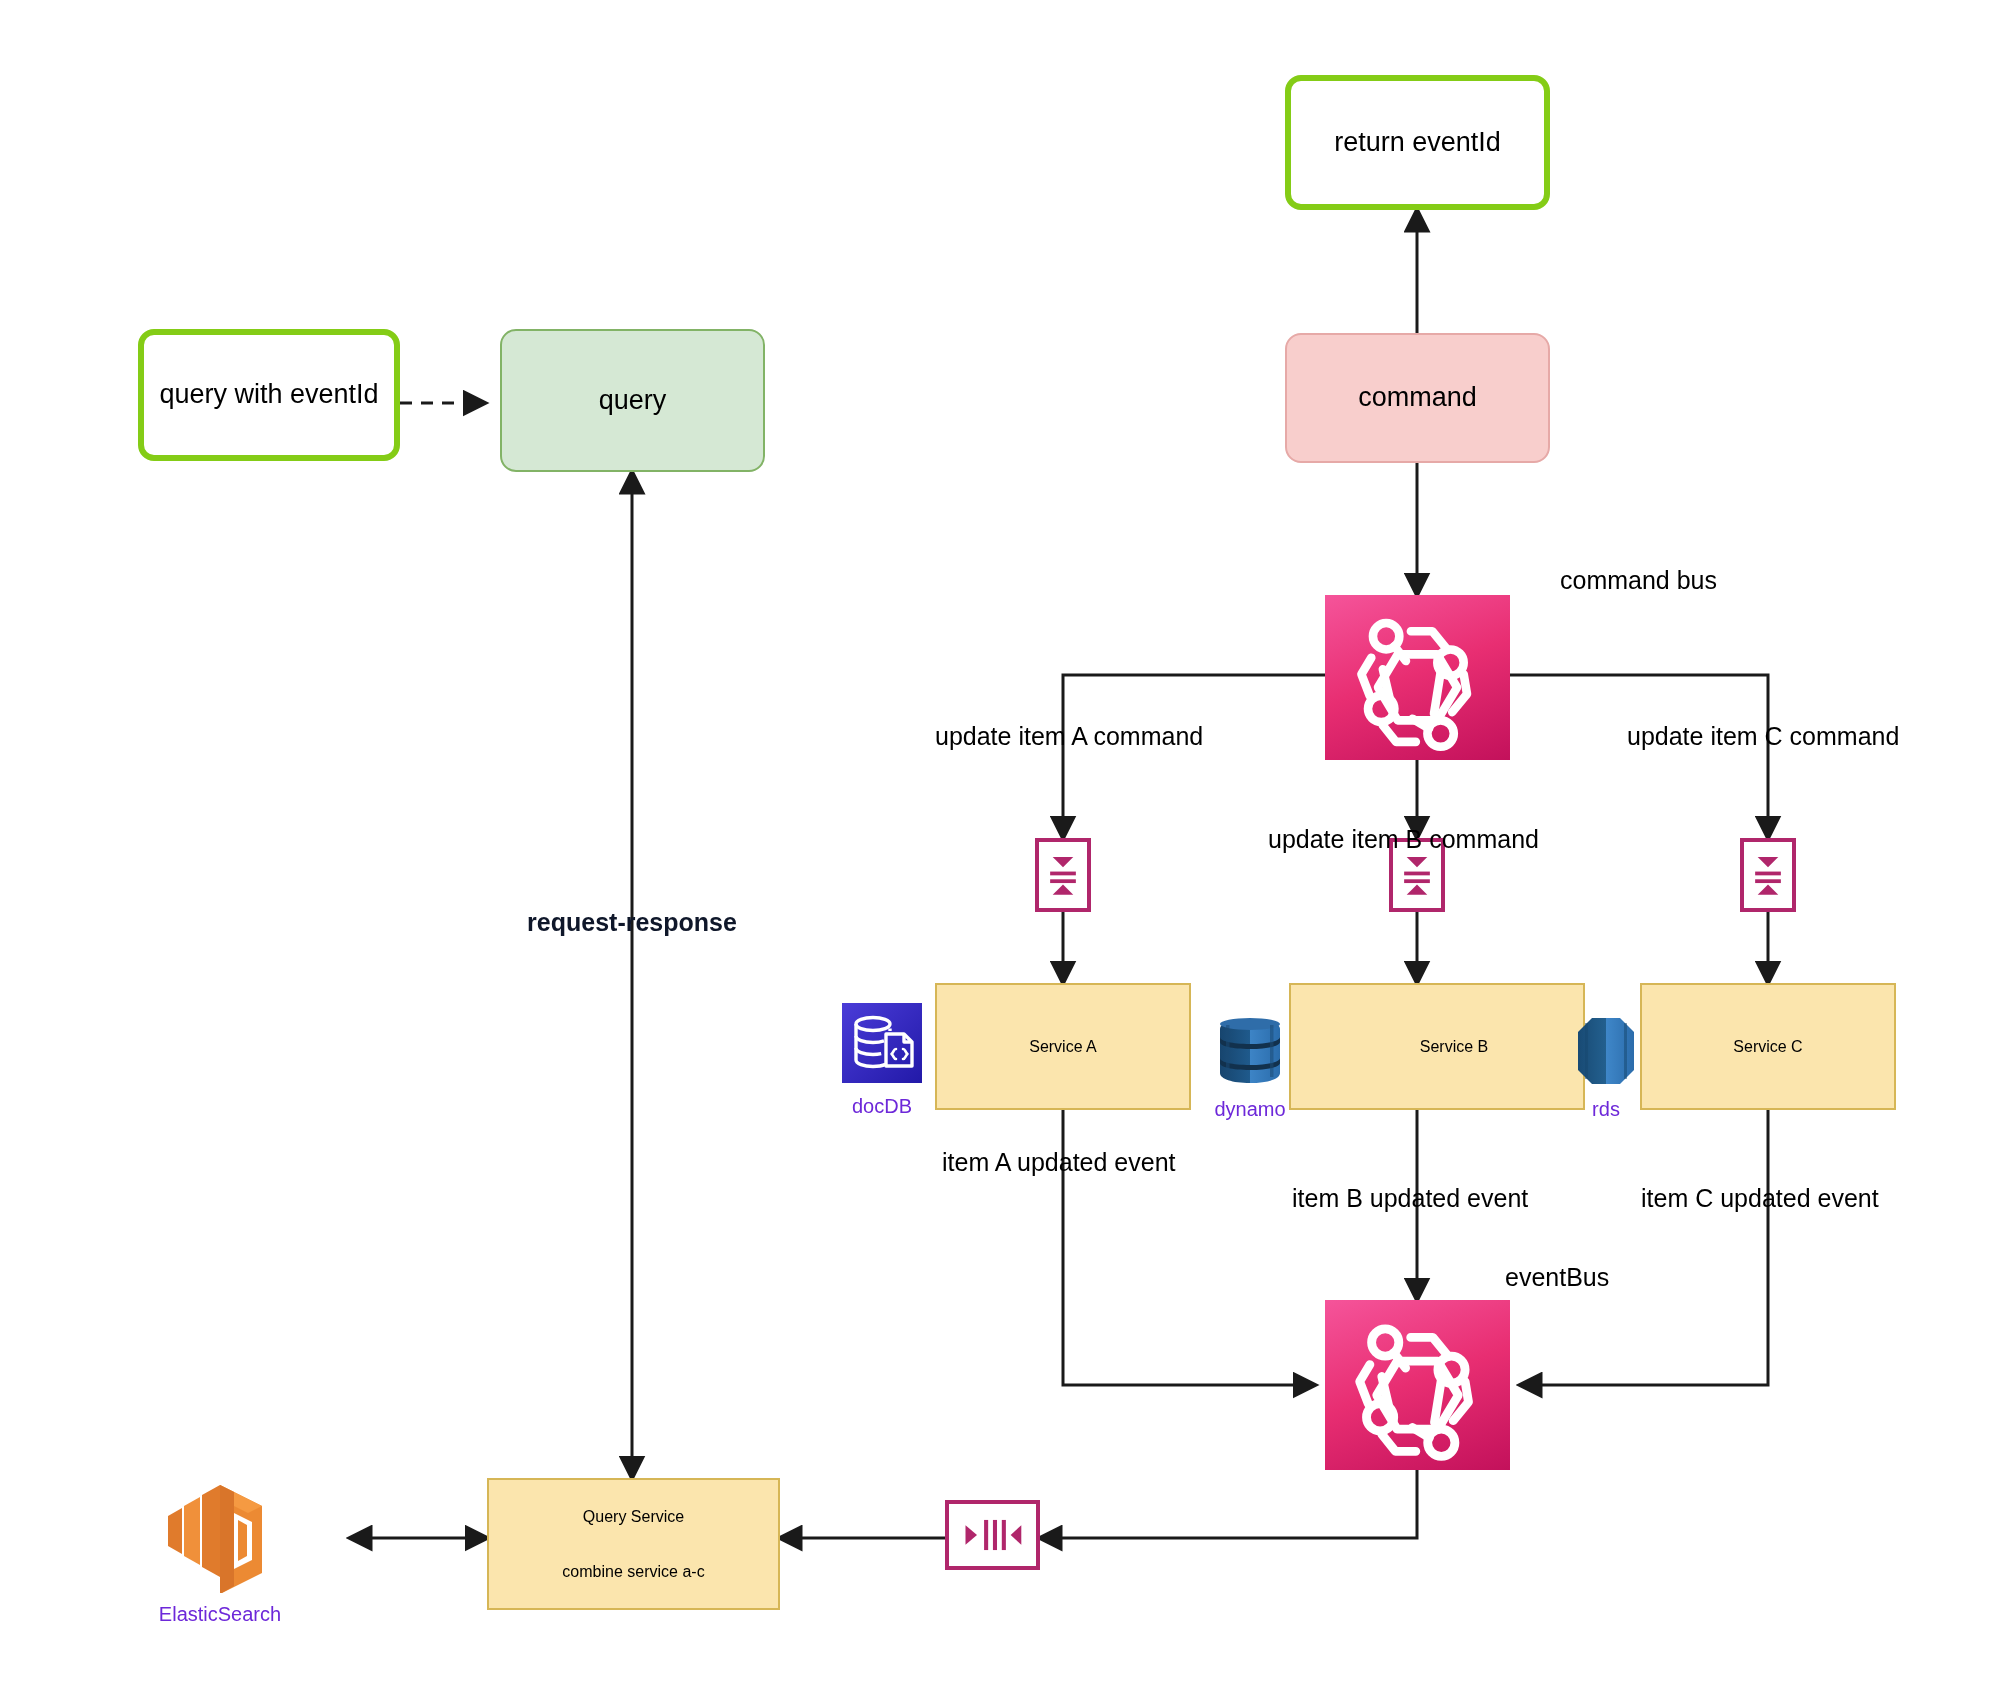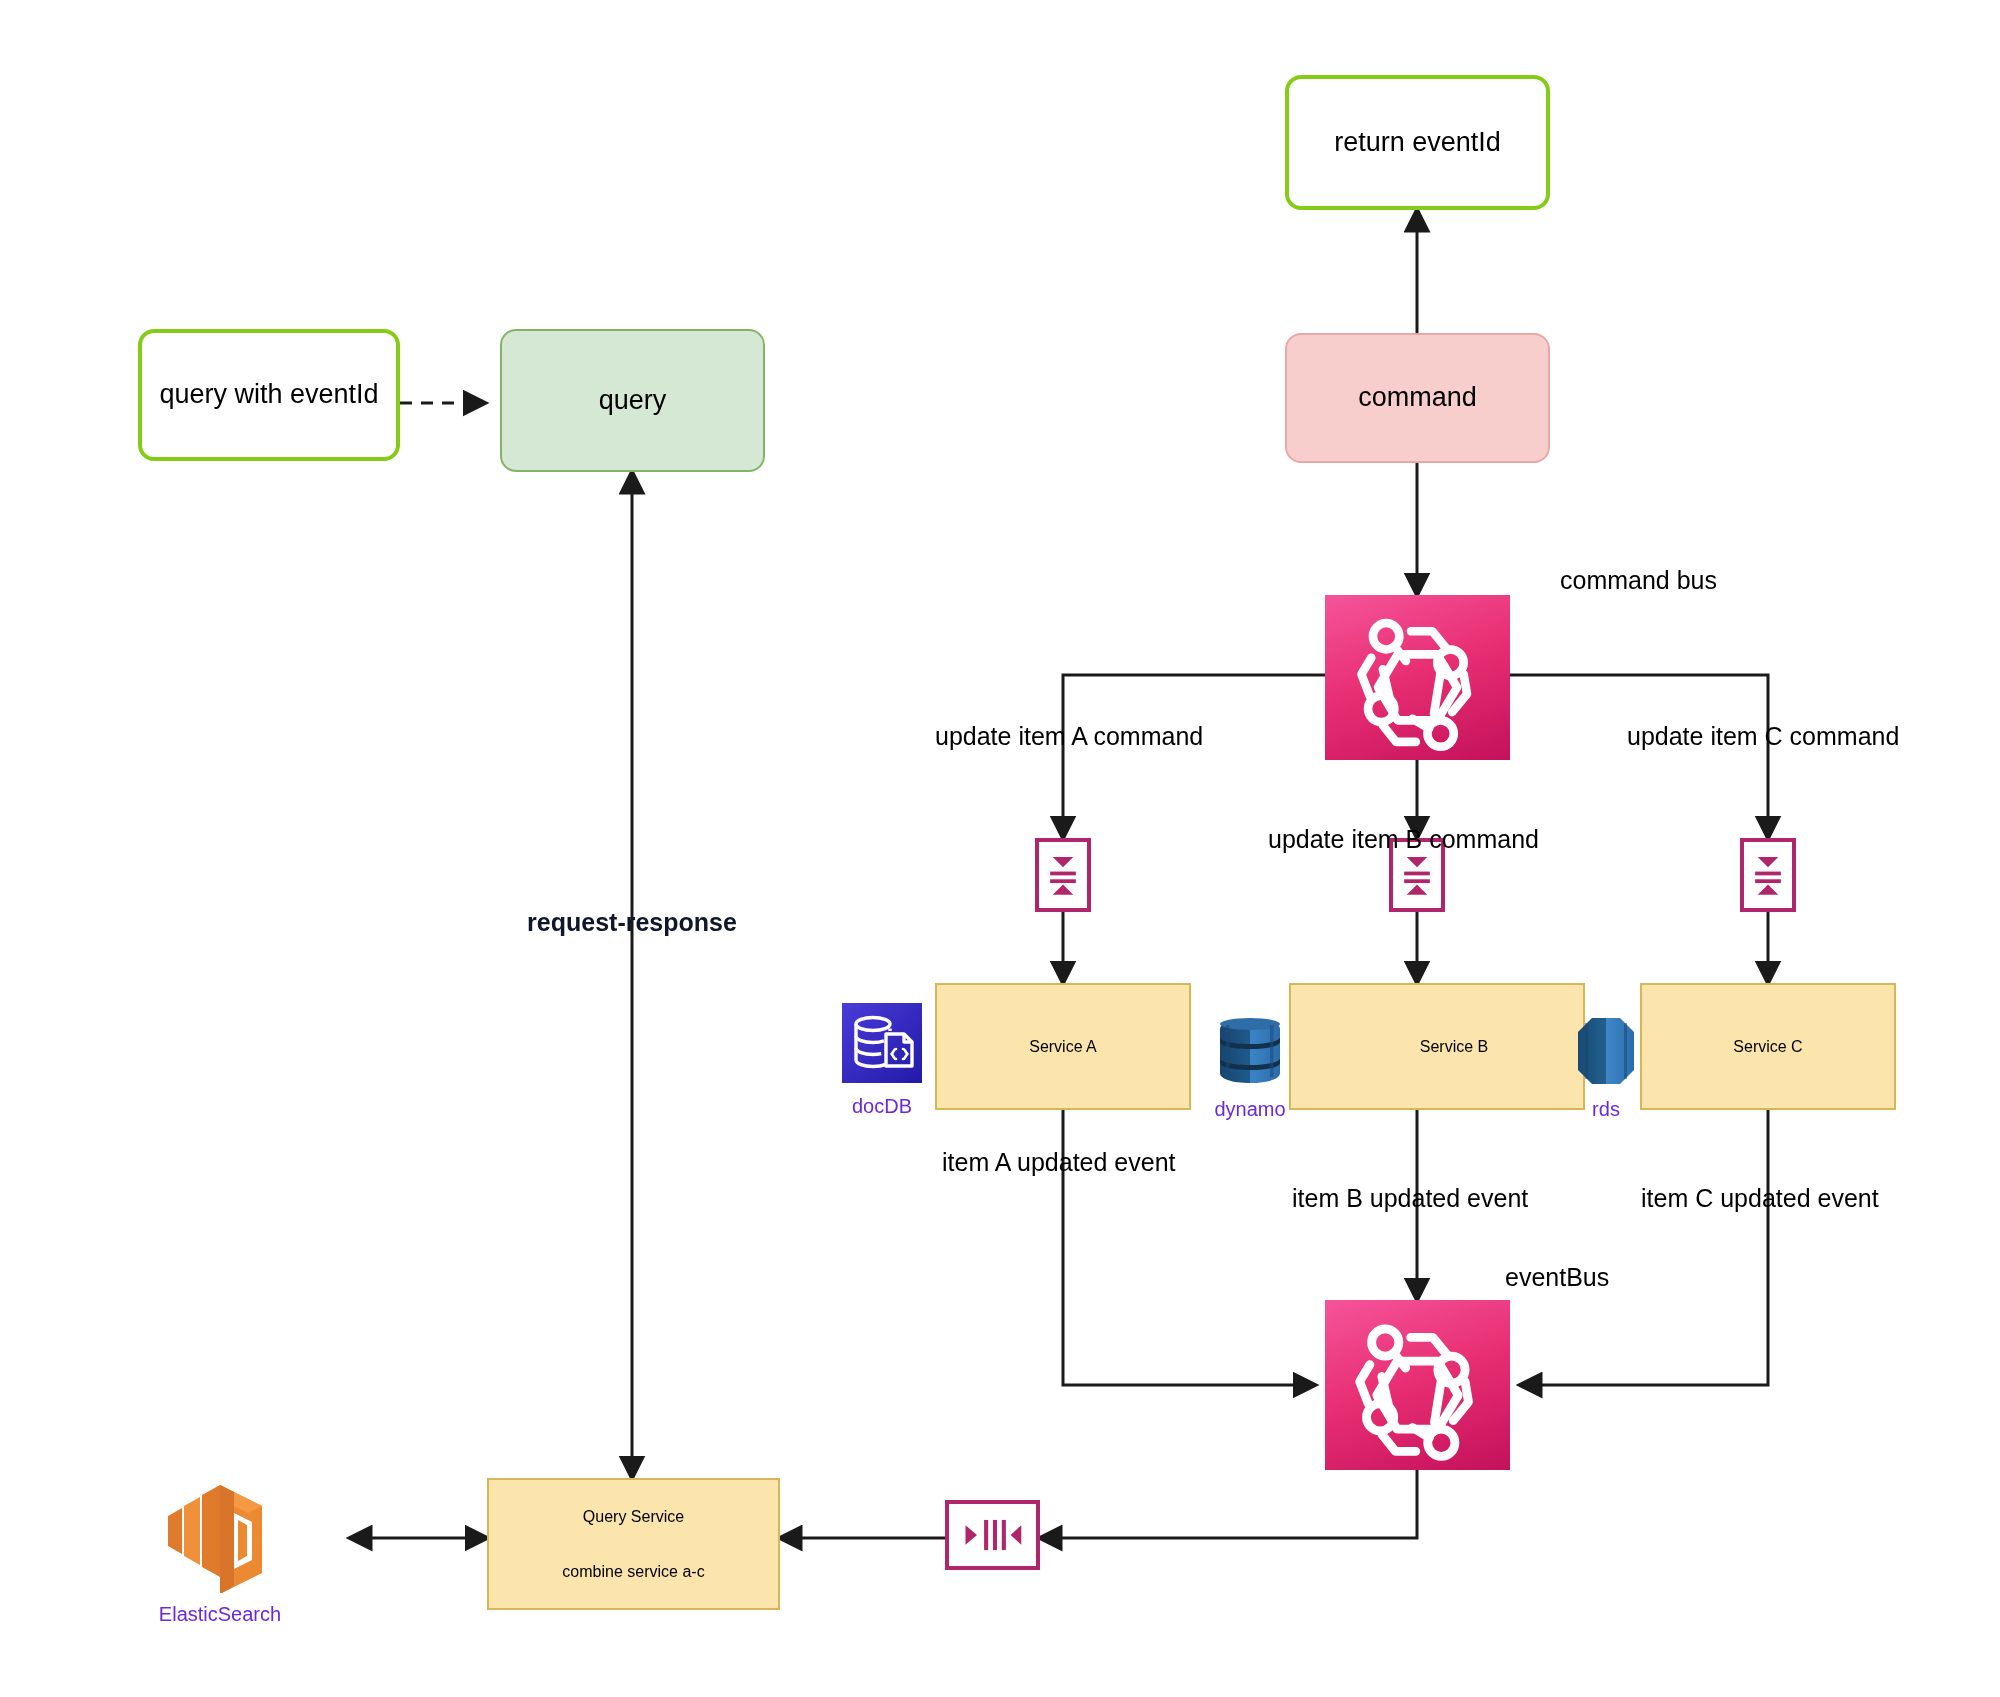--- a/index.html
+++ b/index.html
@@ -29,21 +29,21 @@
     box-sizing: border-box;
     display: flex;
     align-items: center;
     justify-content: center;
     text-align: center;
     color: #000000;
     line-height: 1.25;
   }
   .node-plain {
     background: #ffffff;
-    border: 4px solid #84cc16;
+    border: 6px solid #84cc16;
     border-radius: 16px;
     font-size: 27px;
   }
   .node-green {
     background: #d5e8d4;
     border: 2px solid #82b366;
     border-radius: 16px;
     font-size: 27px;
   }
   .node-pink {

